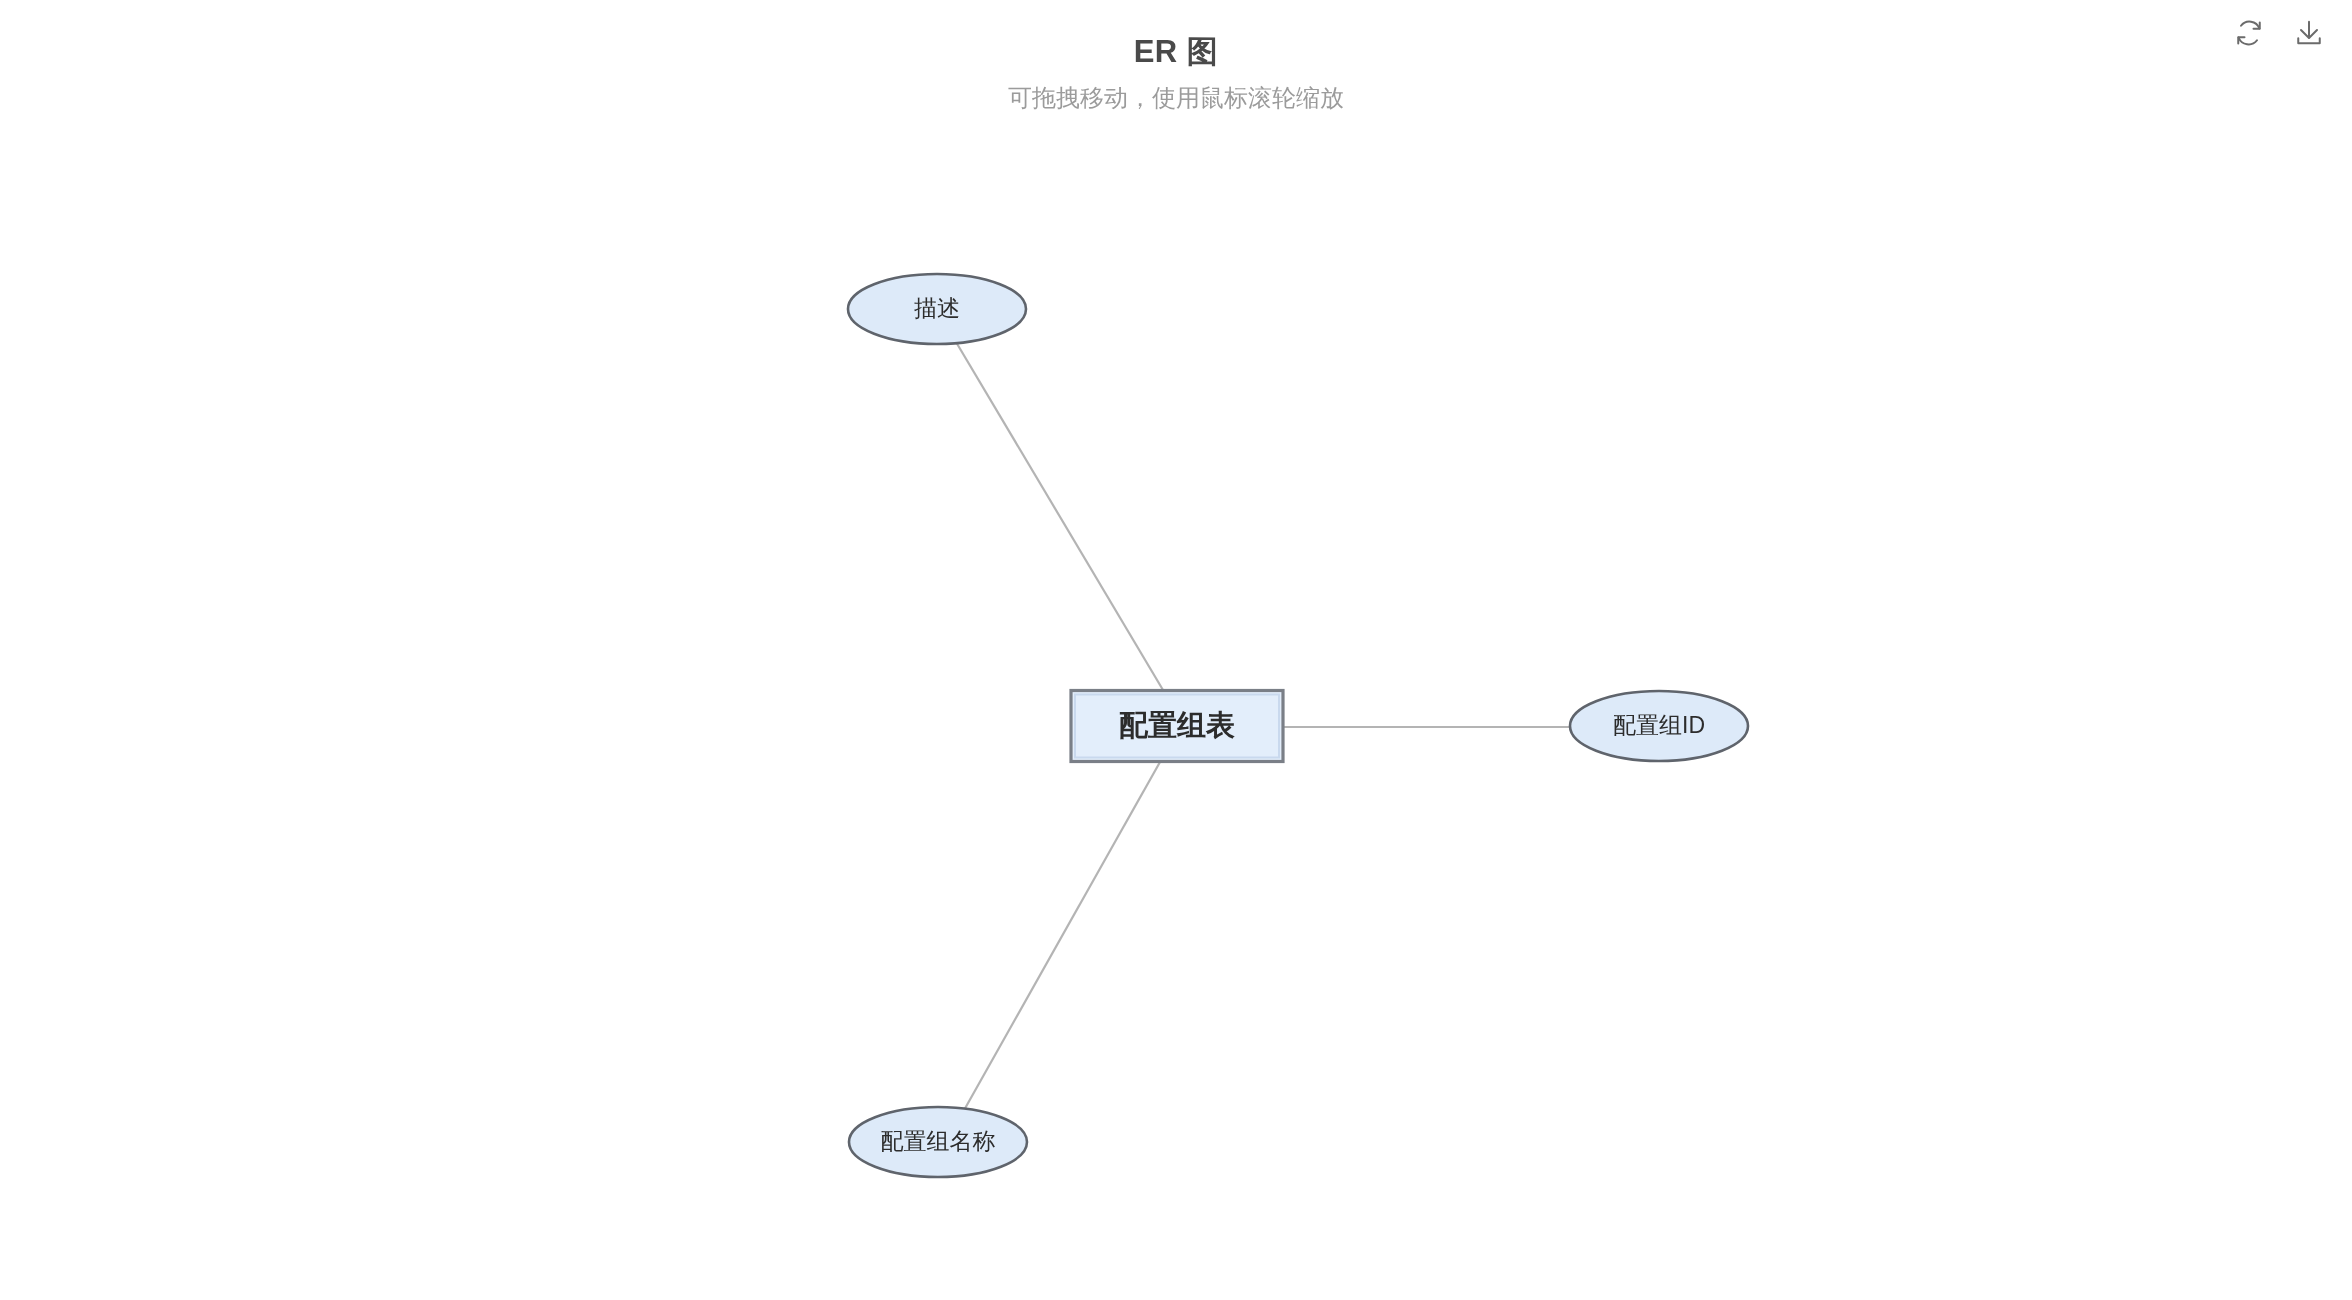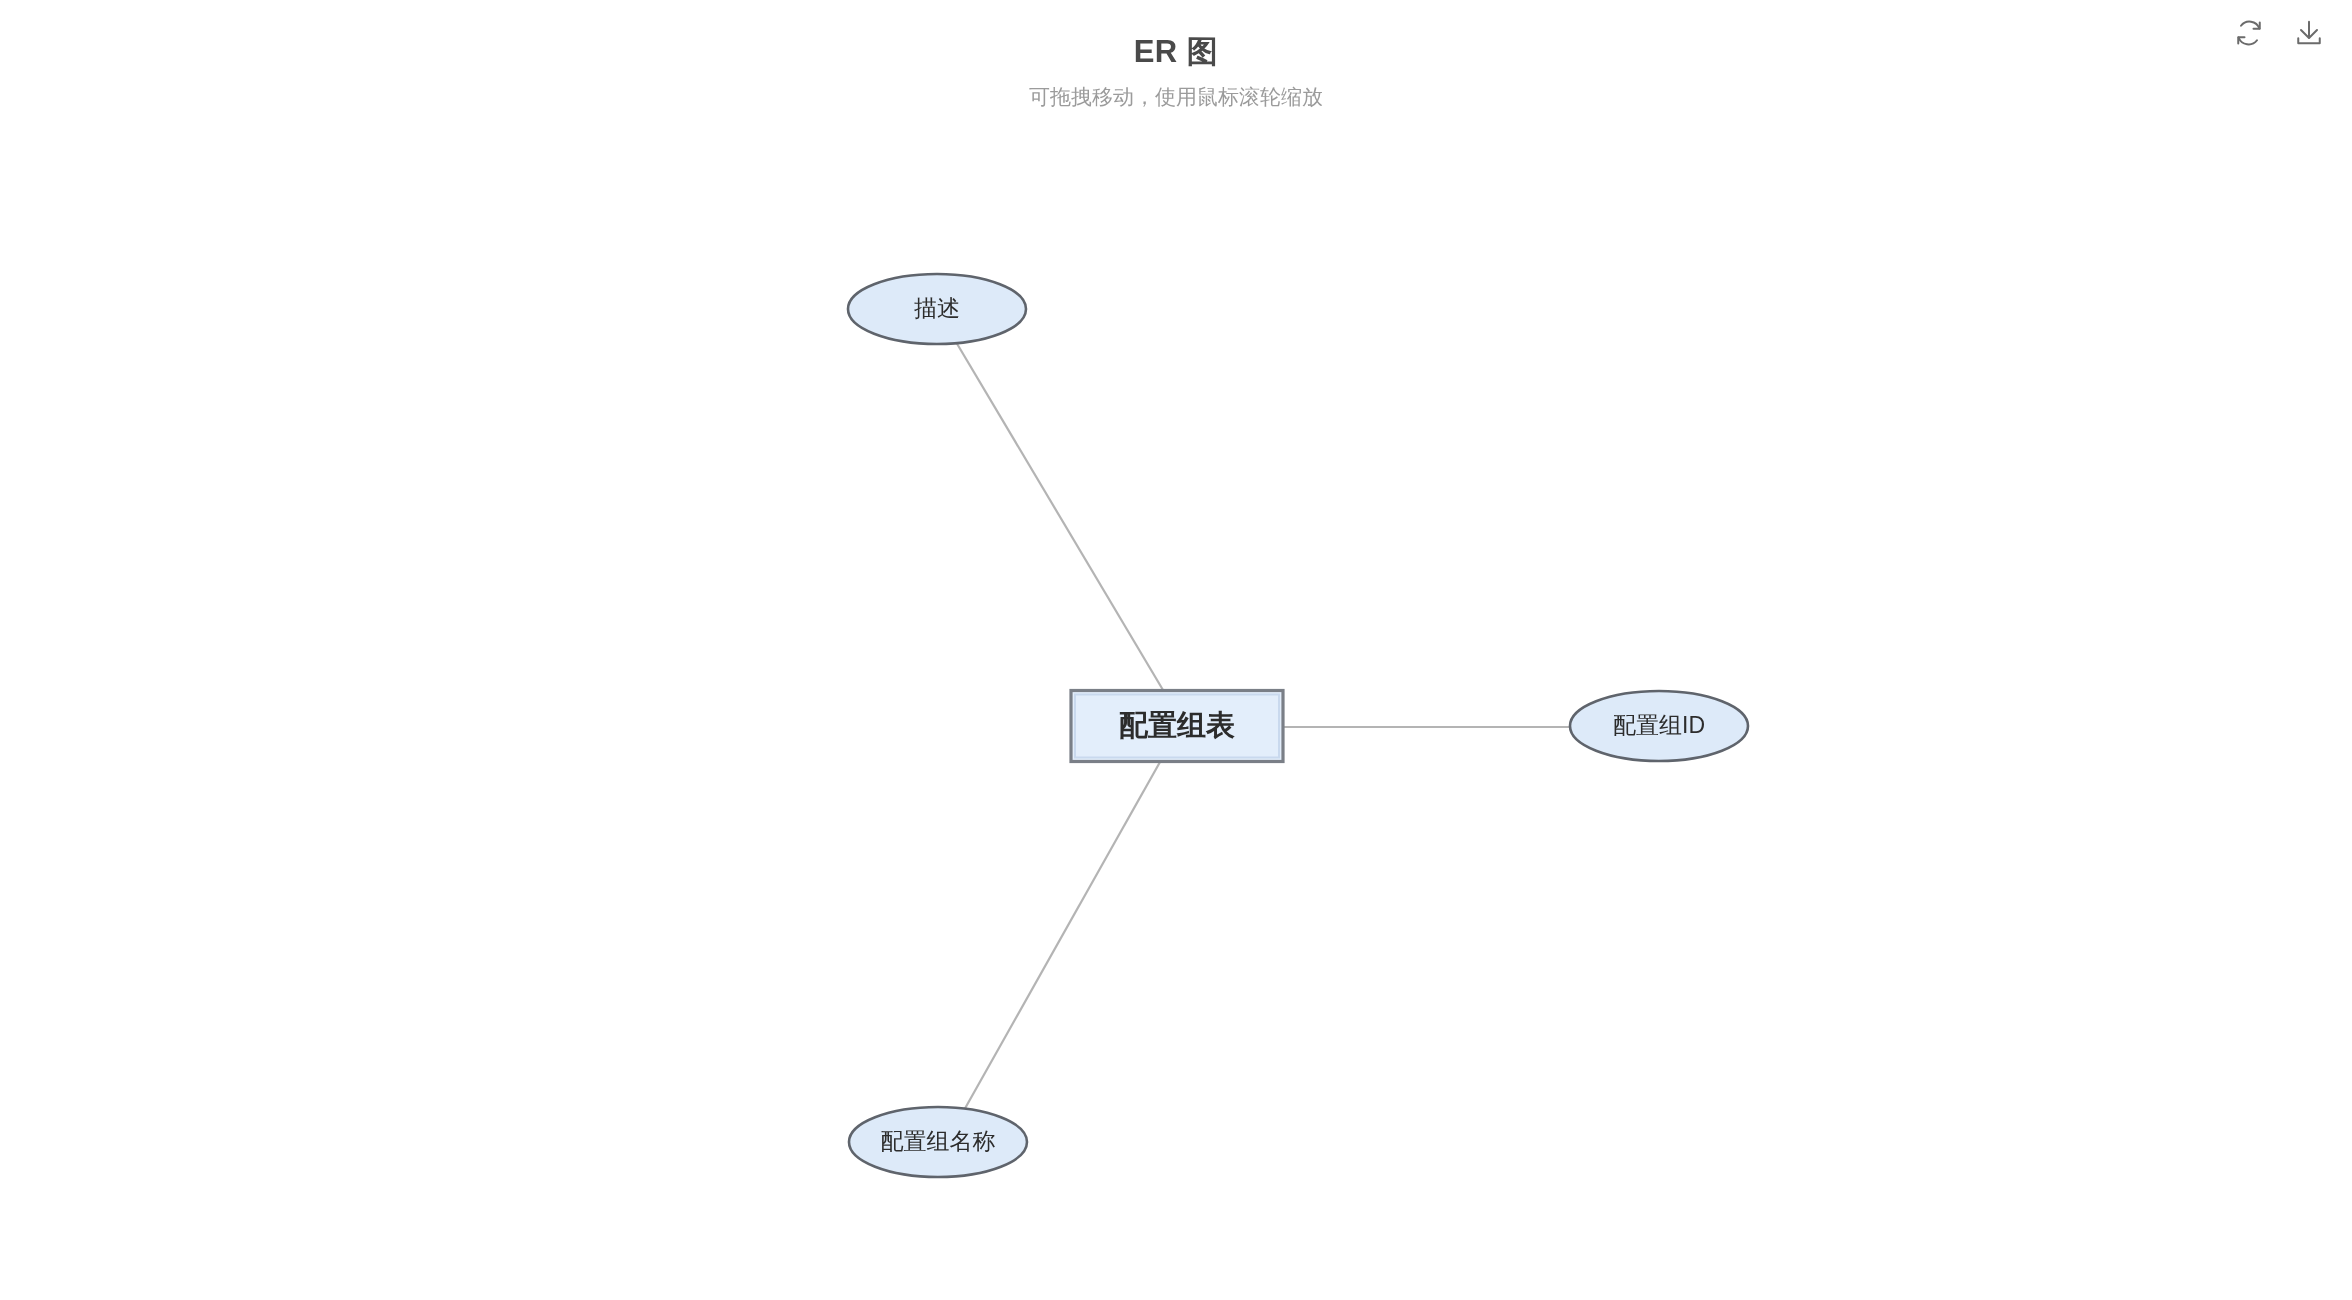--- a/index.html
+++ b/index.html
@@ -54,21 +54,21 @@
   .page-title {
     margin: 0;
     font-size: 31px;
     font-weight: bold;
     color: #4a4a4a;
     letter-spacing: 0.5px;
     line-height: 1.15;
   }
   .page-subtitle {
     margin: 14px 0 0 0;
-    font-size: 21px;
+    font-size: 24px;
     font-weight: normal;
     color: #9b9b9b;
     line-height: 1.2;
   }
   
   .canvas {
     position: absolute;
     inset: 0;
     width: 2352px;
     height: 1300px;

